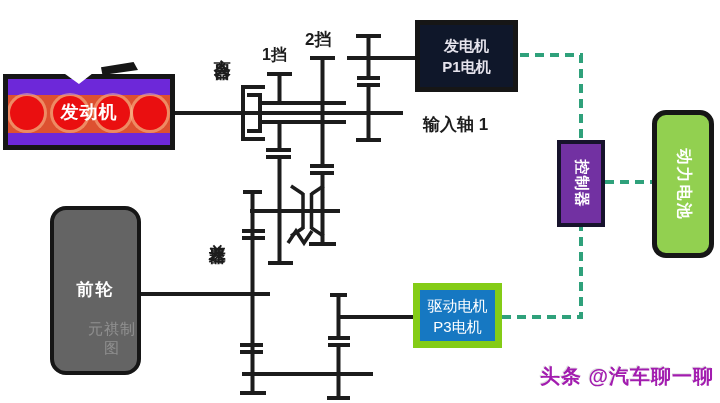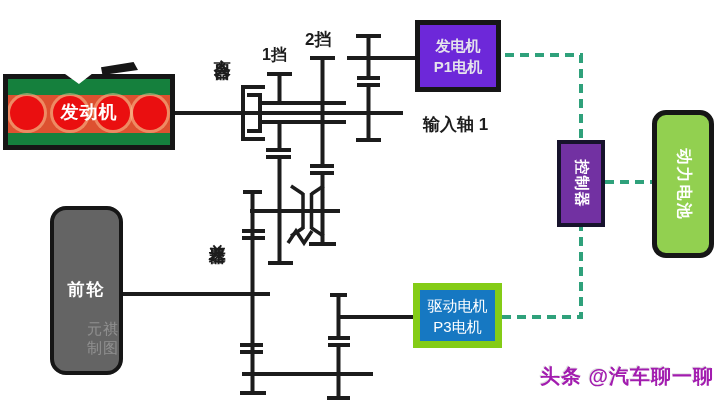--- a/index.html
+++ b/index.html
@@ -3,36 +3,36 @@
 <meta charset="utf-8">
 <style>
   html,body{margin:0;padding:0;background:#fff;}
   body{font-family:"Liberation Sans","DejaVu Sans",sans-serif;}
   .stage{position:relative;width:720px;height:403px;background:#ffffff;overflow:hidden;}
   .stage svg{position:absolute;left:0;top:0;}
   .blk{position:absolute;box-sizing:border-box;display:flex;align-items:center;justify-content:center;flex-direction:column;}
   .lbl{position:absolute;color:#1c1c1c;font-weight:700;white-space:nowrap;}
   .vert{writing-mode:vertical-rl;text-orientation:upright;letter-spacing:2px;line-height:1.05;}
 
-  .engine{left:3px;top:74px;width:172px;height:76px;background:#15803d;border:5px solid #161616;overflow:hidden;}
+  .engine{left:3px;top:74px;width:172px;height:76px;background:#6d28d9;border:5px solid #161616;overflow:hidden;}
   .engine .band{position:absolute;left:0;right:0;top:16px;height:38px;background:#dd5130;}
   .cyl{position:absolute;width:34px;height:34px;border-radius:50%;background:#ea0f10;
        box-shadow:0 0 0 3px rgba(255,196,150,.5);top:17px;}
   .engine .elabel{position:absolute;inset:0;display:flex;align-items:center;justify-content:center;
        color:#fff;font-size:18px;font-weight:700;letter-spacing:1px;}
   .notch-w{position:absolute;left:54px;top:66px;width:48px;height:18px;background:#fff;
        clip-path:polygon(0 0,100% 0,52% 100%);}
   .notch-d{position:absolute;left:101px;top:62px;width:37px;height:13px;background:#161616;
        clip-path:polygon(0 40%,88% 0,100% 62%,4% 100%);}
 
-  .wheel{left:50px;top:206px;width:73px;height:169px;background:#646464;border:4px solid #161616;border-radius:16px;}
+  .wheel{left:50px;top:206px;width:91px;height:169px;background:#646464;border:4px solid #161616;border-radius:16px;}
   .wheel .wlabel{position:absolute;left:0;right:0;top:68px;text-align:center;color:#fff;font-size:17px;font-weight:700;letter-spacing:2px;}
   .wheel .wmark{position:absolute;left:0;right:0;top:110px;text-align:center;color:rgba(255,255,255,.28);font-size:15px;letter-spacing:1px;padding-left:33px;}
 
-  .gen{left:415px;top:20px;width:86px;height:72px;background:#6d28d9;border:5px solid #161616;
+  .gen{left:415px;top:20px;width:103px;height:72px;background:#0f172a;border:5px solid #161616;
        color:#e5e3ec;font-size:15px;font-weight:700;line-height:21px;text-align:center;}
   .motor{left:413px;top:283px;width:89px;height:65px;background:#1678c2;border:7px solid #84cc16;
        color:#ffffff;font-size:15px;font-weight:400;line-height:21px;text-align:center;}
   .ctrl{left:557px;top:140px;width:48px;height:87px;background:#7231a2;border:4px solid #17132c;}
   .ctrl span{transform:rotate(90deg);color:#fff;font-size:15px;font-weight:700;letter-spacing:1px;white-space:nowrap;}
   .batt{left:652px;top:110px;width:62px;height:148px;background:#92d050;border:5px solid #161616;border-radius:14px;}
   .batt span{transform:rotate(90deg);color:#fff;font-size:16px;font-weight:700;letter-spacing:2px;white-space:nowrap;}
 
   .wm-br{position:absolute;right:6px;top:363px;font-size:20px;font-weight:700;color:#a21caf;
         text-shadow:2px 2px 0 rgba(255,255,255,.95),-1px -1px 0 rgba(0,0,0,.12);letter-spacing:1px;}

